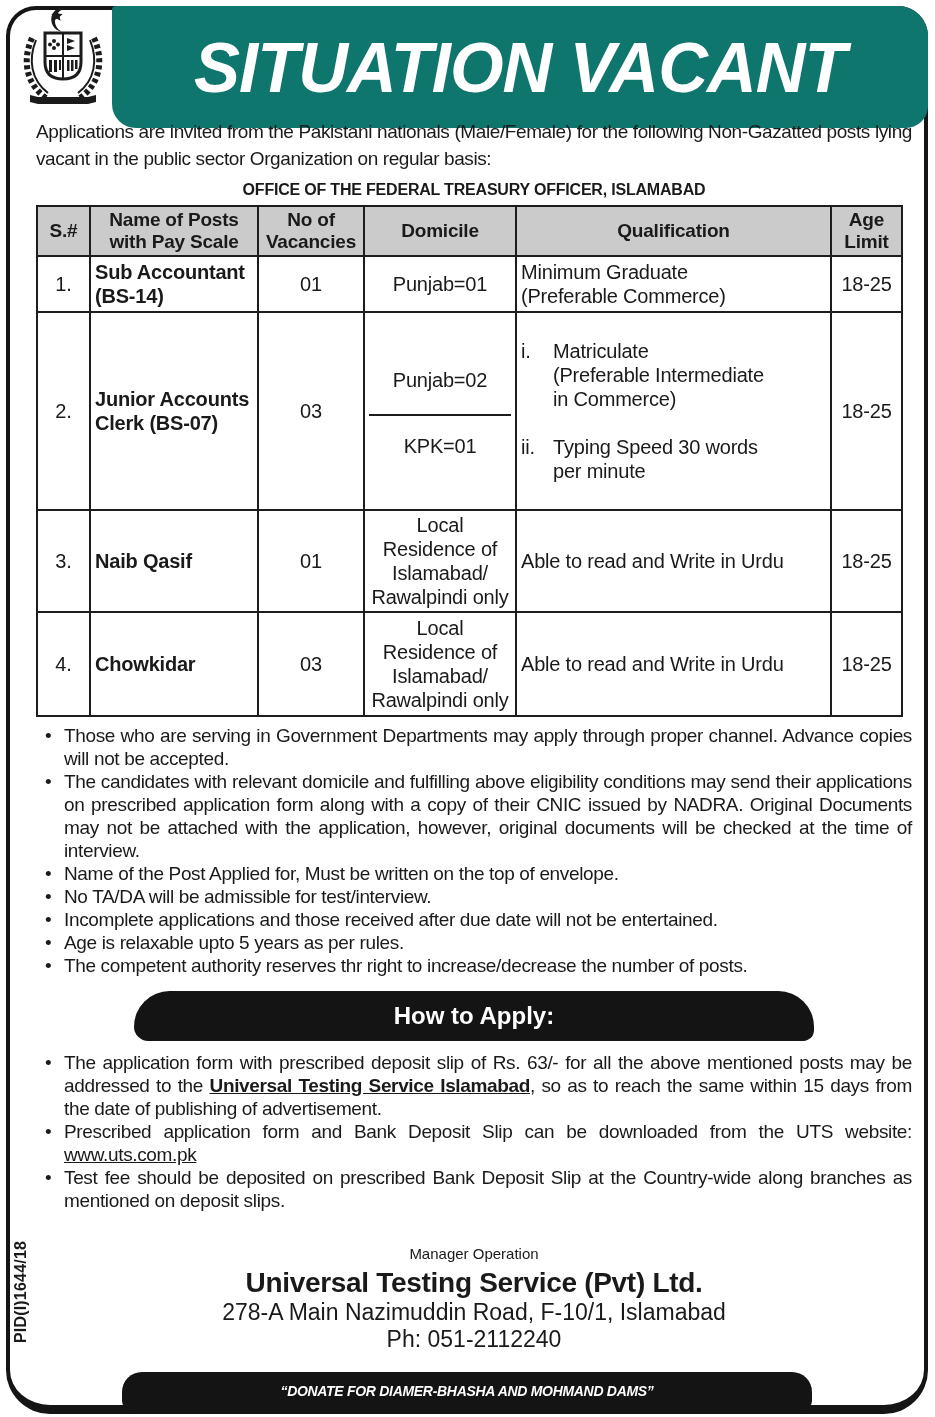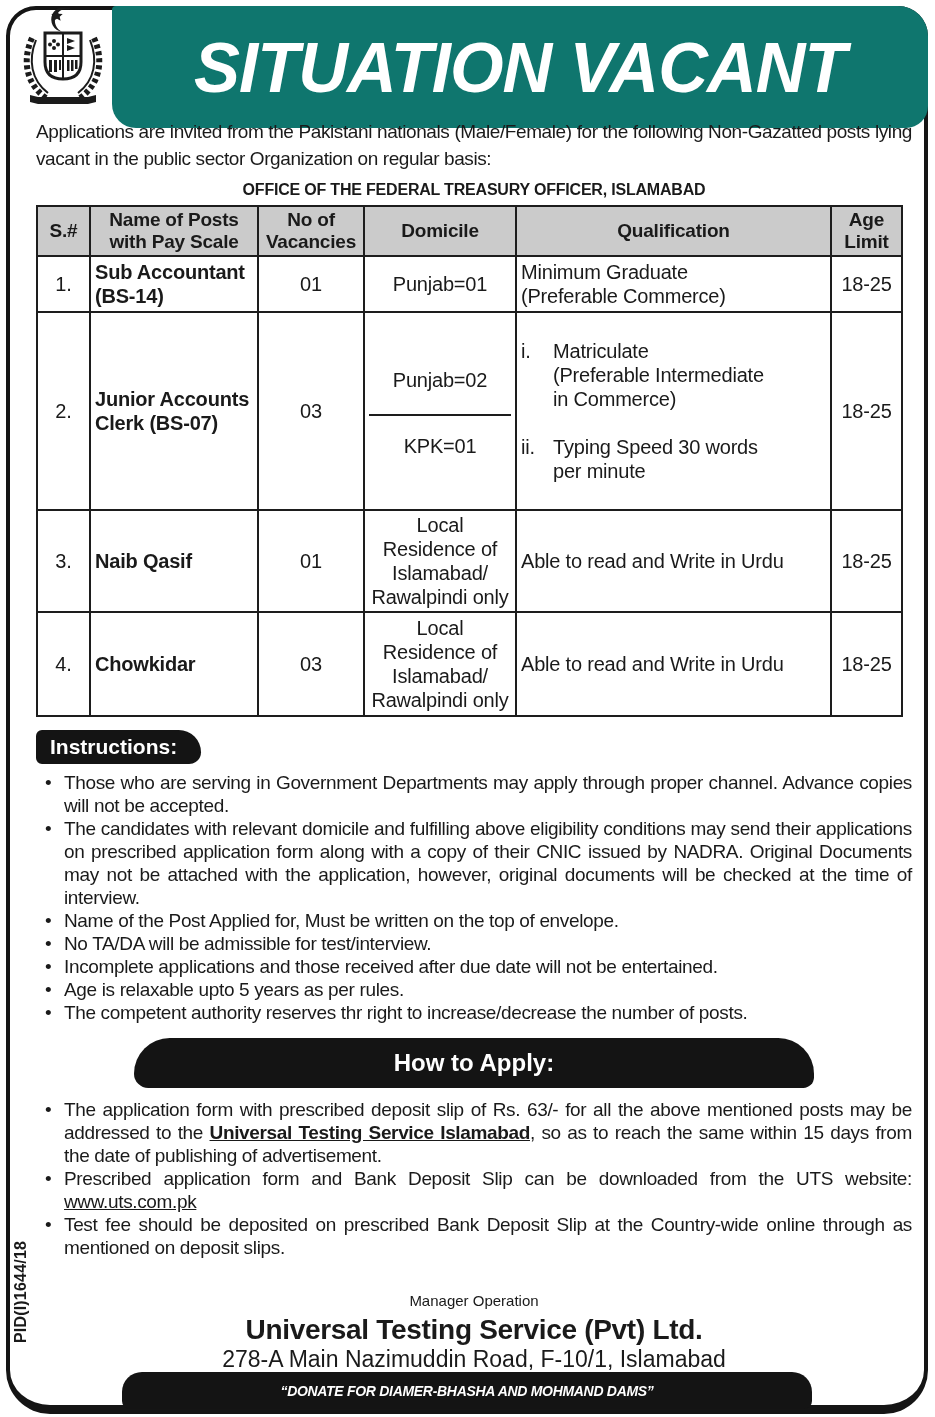--- a/index.html
+++ b/index.html
@@ -190,40 +190,39 @@
       <td class="dom">Local
 Residence of
 Islamabad/
 Rawalpindi only</td>
       <td class="qual">Able to read and Write in Urdu</td>
       <td class="age">18-25</td>
     </tr>
   </tbody>
     </table>
 
-  <div class="instr-badge">Instructions:</div>
 
   <ul class="bullets">
     <li>Those who are serving in Government Departments may apply through proper channel. Advance copies will not be accepted.</li>
     <li>The candidates with relevant domicile and fulfilling above eligibility conditions may send their applications on prescribed application form along with a copy of their CNIC issued by NADRA. Original Documents may not be attached with the application, however, original documents will be checked at the time of interview.</li>
     <li>Name of the Post Applied for, Must be written on the top of envelope.</li>
     <li>No TA/DA will be admissible for test/interview.</li>
     <li>Incomplete applications and those received after due date will not be entertained.</li>
     <li>Age is relaxable upto 5 years as per rules.</li>
     <li>The competent authority reserves thr right to increase/decrease the number of posts.</li>
   </ul>
 
   <div class="howto-banner">
     <span>How to Apply:</span>
   </div>
 
   <ul class="bullets">
     <li><span>The application form with prescribed deposit slip of Rs. 63/- for all the above mentioned posts may be addressed to the </span><span class="bold-underline">Universal Testing Service Islamabad</span><span>, so as to reach the same within 15 days from the date of publishing of advertisement.</span></li>
     <li><span>Prescribed application form and Bank Deposit Slip can be downloaded from the UTS website: </span><span class="url">www.uts.com.pk</span></li>
-    <li>Test fee should be deposited on prescribed Bank Deposit Slip at the Country-wide online through as mentioned on deposit slips.</li>
+    <li>Test fee should be deposited on prescribed Bank Deposit Slip at the Country-wide along branches as mentioned on deposit slips.</li>
   </ul>
 
   <div class="signature">
     <div class="sig-line1">Manager Operation</div>
     <div class="sig-line2">Universal Testing Service (Pvt) Ltd.</div>
     <div class="sig-line3">278-A Main Nazimuddin Road, F-10/1, Islamabad</div>
     <div class="sig-line4">Ph: 051-2112240</div>
   </div>
 
 </div>

